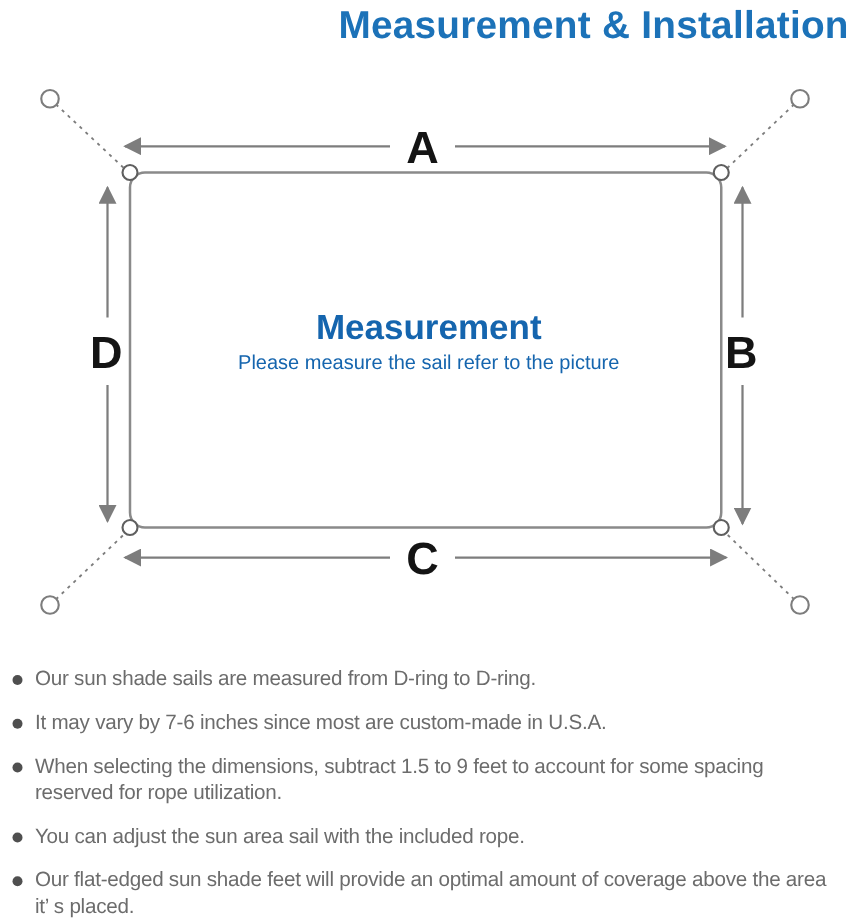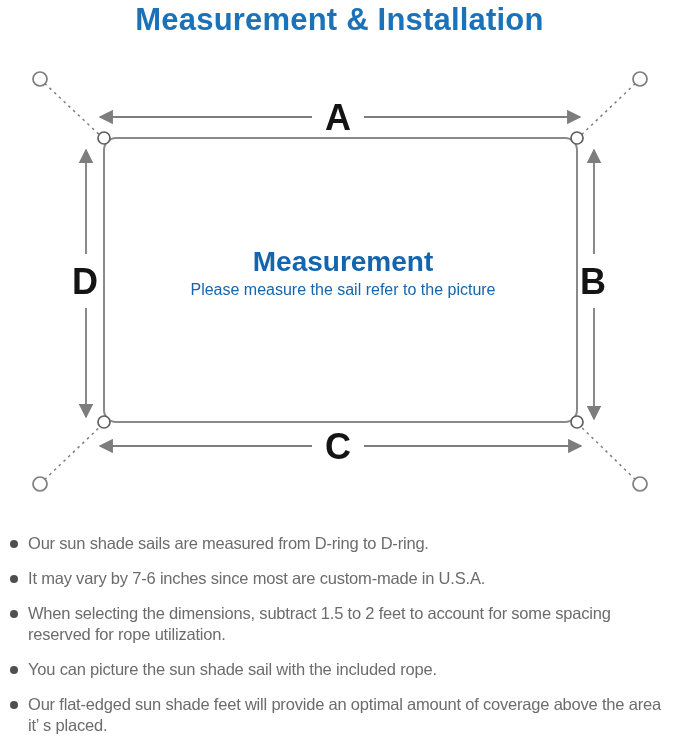--- a/index.html
+++ b/index.html
@@ -10,21 +10,21 @@
     height: 739px;
     background: #ffffff;
     overflow: hidden;
     font-family: "Liberation Sans", sans-serif;
   }
   .title {
     position: absolute;
     top: 2px;
     left: 0;
     width: 100%;
-    text-align: center;
+    text-align: right;
     font-size: 31px;
     font-weight: bold;
     letter-spacing: 0.2px;
     color: #1c72b8;
   }
   .diagram {
     position: absolute;
     top: 58px;
     left: 0;
     width: 679px;
@@ -141,25 +141,25 @@
     <li class="note-item">
       <span class="bullet-dot"></span>
       <span class="note-text">Our sun shade sails are measured from D-ring to D-ring.</span>
     </li>
     <li class="note-item">
       <span class="bullet-dot"></span>
       <span class="note-text">It may vary by 7-6 inches since most are custom-made in U.S.A.</span>
     </li>
     <li class="note-item">
       <span class="bullet-dot"></span>
-      <span class="note-text">When selecting the dimensions, subtract 1.5 to 2 feet to account for some spacing reserved for rope utilization.</span>
+      <span class="note-text">When selecting the dimensions, subtract 1.5 to 9 feet to account for some spacing reserved for rope utilization.</span>
     </li>
     <li class="note-item">
       <span class="bullet-dot"></span>
-      <span class="note-text">You can picture the sun shade sail with the included rope.</span>
+      <span class="note-text">You can adjust the sun area sail with the included rope.</span>
     </li>
     <li class="note-item">
       <span class="bullet-dot"></span>
       <span class="note-text">Our flat-edged sun shade feet will provide an optimal amount of coverage above the area it’ s placed.</span>
     </li>
   </ul>
 
 </div>
 
 </body></html>

